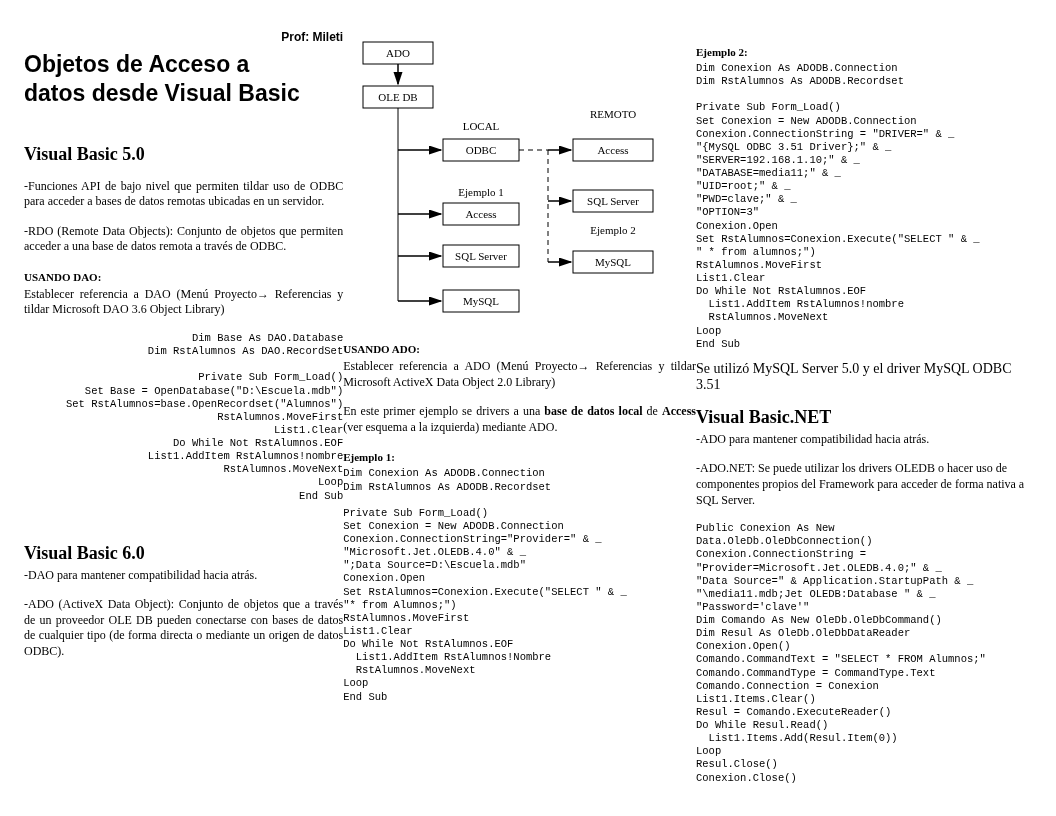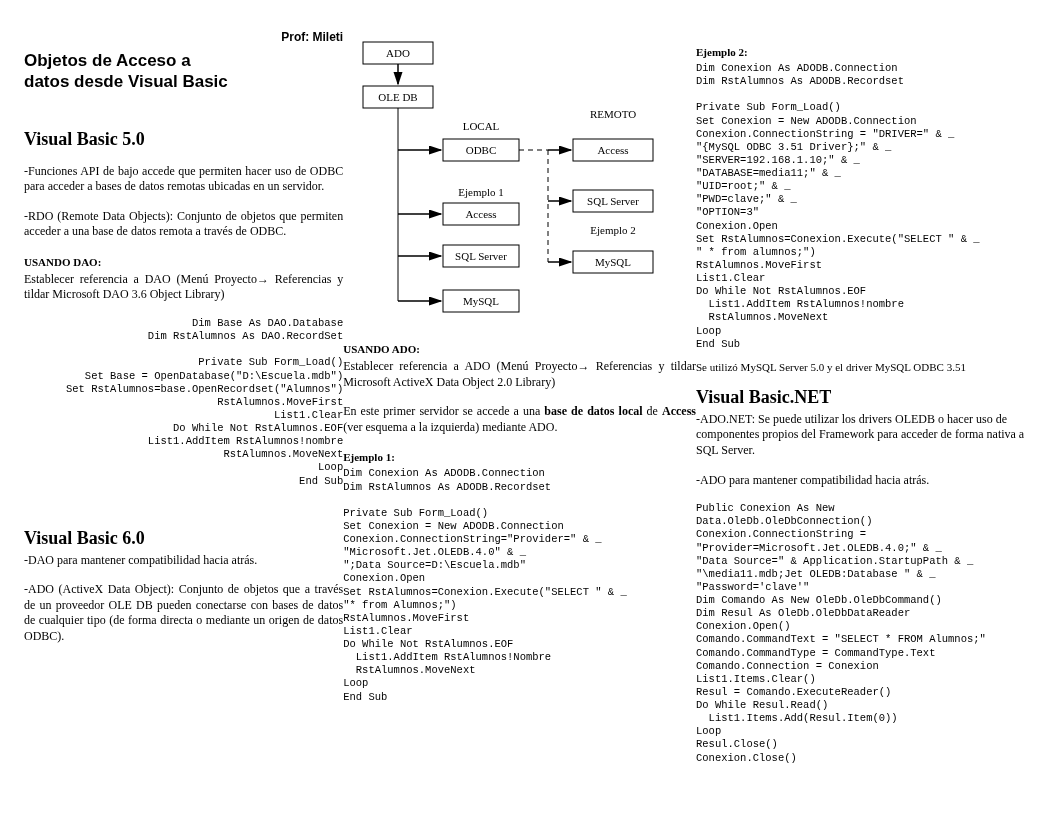--- a/index.html
+++ b/index.html
@@ -11,45 +11,45 @@
     background: #fff;
     width: 1056px;
     box-sizing: border-box;
   }
   .page { display: flex; }
   .col { flex: 1; min-width: 0; }
   .col1 { flex: 0.95; }
   .col2 { flex: 1.05; }
   .col3 { flex: 1; }
   .professor { text-align: right; font-weight: bold; font-family: Verdana, Geneva, sans-serif; font-size: 12px; margin-bottom: 6px; }
-  .main-title { font-family: Verdana, Geneva, sans-serif; font-size: 17px; font-weight: bold; line-height: 1.25; margin-bottom: 36px; }
+  .main-title { font-family: Verdana, Geneva, sans-serif; font-size: 23px; font-weight: bold; line-height: 1.25; margin-bottom: 36px; }
   h3 { font-family: "Times New Roman", serif; font-size: 18px; font-weight: bold; margin: 0 0 4px 0; }
   h4 { font-family: "Times New Roman", serif; font-size: 11px; font-weight: bold; margin: 16px 0 4px 0; }
   p { margin: 0 0 4px 0; text-align: justify; line-height: 1.3; }
   .block { margin-bottom: 14px; }
   .code { font-family: "Courier New", Courier, monospace; font-size: 10.5px; white-space: pre; line-height: 1.25; margin-bottom: 10px; }
-  .note { font-family: "Times New Roman", serif; font-size: 11px; margin-top: 4px; }
+  .note { font-family: "Times New Roman", serif; font-size: 14px; margin-top: 4px; }
   svg { display: block; }
   .svg-holder { margin-bottom: 18px; }
 </style>
 </head>
 <body>
 
 <div class="page">
 
   <div class="col col1">
     <div class="professor">Prof: Mileti</div>
     <div class="main-title" style="white-space: pre-line;">Objetos de Acceso a
 datos desde Visual Basic</div>
 
     <div class="block">
       <h3>Visual Basic 5.0</h3>
     </div>
     <div class="block">
-      <p>-Funciones API de bajo accede que permiten hacer uso de ODBC para acceder a bases de datos remotas ubicadas en un servidor.</p>
+      <p>-Funciones API de bajo nivel que permiten tildar uso de ODBC para acceder a bases de datos remotas ubicadas en un servidor.</p>
     </div>
     <div class="block">
       <p>-RDO (Remote Data Objects): Conjunto de objetos que permiten acceder a una base de datos remota a través de ODBC.</p>
     </div>
 
     <h4>USANDO DAO:</h4>
     <p class="block">Establecer referencia a DAO (Menú Proyecto→ Referencias y tildar Microsoft DAO 3.6 Object Library)</p>
     <div class="code" style="white-space: pre; text-align: right;">Dim Base As DAO.Database
 Dim RstAlumnos As DAO.RecordSet
 
@@ -122,21 +122,21 @@
         <line x1="205" y1="232" x2="228" y2="232" stroke="#000" stroke-width="1.5" marker-end="url(#ah)"></line>
         <rect x="230" y="221" width="80" height="22" fill="#fff" stroke="#000"></rect>
         <text x="270" y="236" text-anchor="middle" font-size="11" font-family="Times New Roman">MySQL</text>
         <text x="270" y="204" text-anchor="middle" font-size="11" font-family="Times New Roman">Ejemplo 2</text>
       </svg>
     </div>
 
     <h4>USANDO ADO:</h4>
     <p class="block">Establecer referencia a ADO (Menú Proyecto→ Referencias y tildar Microsoft ActiveX Data Object 2.0 Library)</p>
     <p class="block">
-      <span>En este primer servidor se accede a una </span><b>base de datos local</b><span> de </span><b>Access</b><span> (ver esquema a la izquierda) mediante ADO.</span>
+      <span>En este primer ejemplo se drivers a una </span><b>base de datos local</b><span> de </span><b>Access</b><span> (ver esquema a la izquierda) mediante ADO.</span>
     </p>
     <h4>Ejemplo 1:</h4>
     <div class="code" style="white-space: pre;">Dim Conexion As ADODB.Connection
 Dim RstAlumnos As ADODB.Recordset
 
 Private Sub Form_Load()
 Set Conexion = New ADODB.Connection
 Conexion.ConnectionString="Provider=" &amp; _
 "Microsoft.Jet.OLEDB.4.0" &amp; _
 ";Data Source=D:\Escuela.mdb"
@@ -172,22 +172,22 @@
 RstAlumnos.MoveFirst
 List1.Clear
 Do While Not RstAlumnos.EOF
   List1.AddItem RstAlumnos!nombre
   RstAlumnos.MoveNext
 Loop
 End Sub</div>
     <div class="note block">Se utilizó MySQL Server 5.0 y el driver MySQL ODBC 3.51</div>
 
     <h3>Visual Basic.NET</h3>
+    <p class="block">-ADO para mantener compatibilidad hacia atrás.</p>
     <p class="block" style="text-align:left">-ADO.NET: Se puede utilizar los drivers OLEDB o hacer uso de componentes propios del Framework para acceder de forma nativa a SQL Server.</p>
-    <p class="block">-ADO para mantener compatibilidad hacia atrás.</p>
     <div class="code" style="white-space: pre;">Public Conexion As New
 Data.OleDb.OleDbConnection()
 Conexion.ConnectionString =
 "Provider=Microsoft.Jet.OLEDB.4.0;" &amp; _
 "Data Source=" &amp; Application.StartupPath &amp; _
 "\media11.mdb;Jet OLEDB:Database " &amp; _
 "Password='clave'"
 Dim Comando As New OleDb.OleDbCommand()
 Dim Resul As OleDb.OleDbDataReader
 Conexion.Open()

